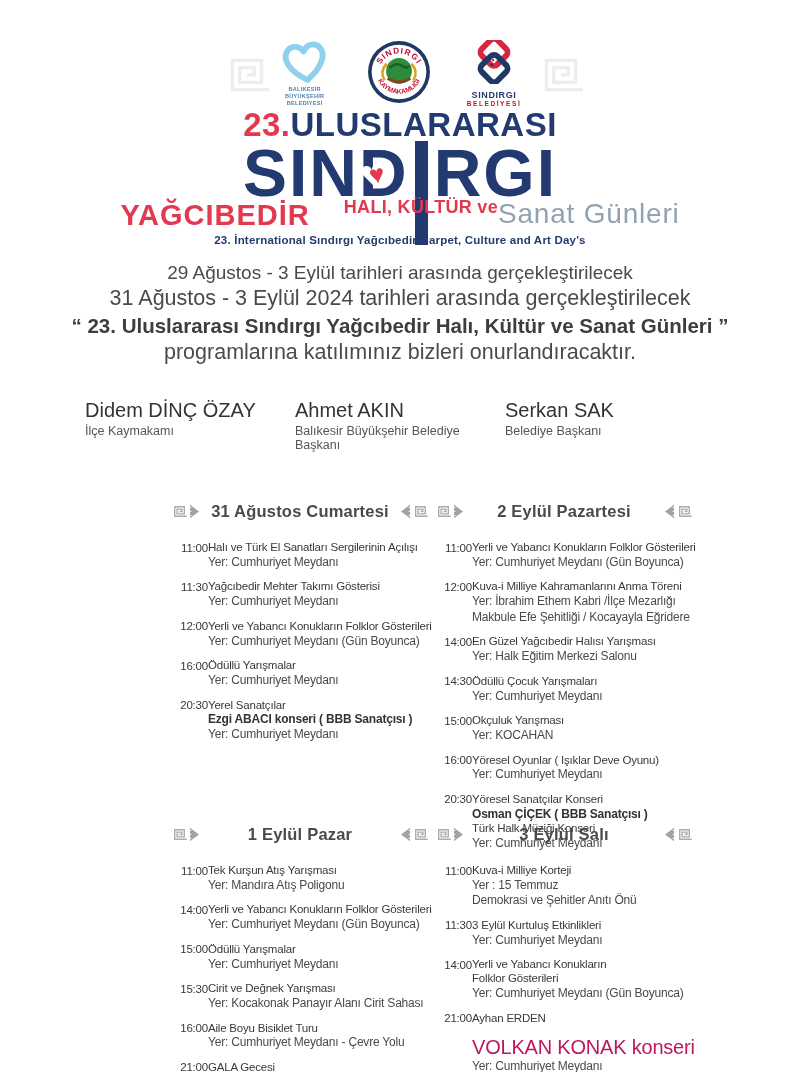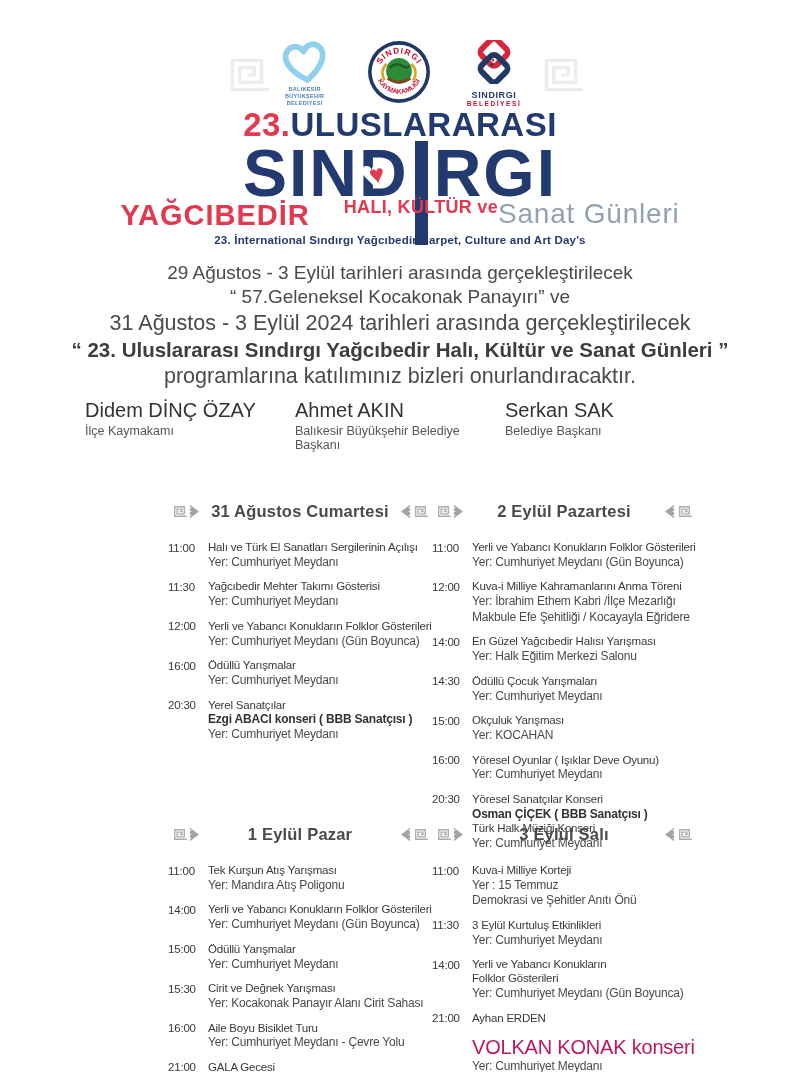--- a/index.html
+++ b/index.html
@@ -39,21 +39,21 @@
   .officials{position:absolute;top:399px;left:85px;width:630px;display:flex;}
   .official{flex:1;text-align:left;}
   .oname{font-size:20px;font-weight:500;color:#333333;}
   .otitle{font-size:12.5px;color:#555555;margin-top:2px;}
   
   .schedule{position:absolute;top:496px;left:168px;width:528px;display:grid;grid-template-columns:264px 264px;grid-template-rows:323px auto;}
   .sheader{display:flex;align-items:center;justify-content:space-between;padding:0 4px;margin-bottom:15px;height:30px;}
   .orn{display:flex;align-items:center;gap:2px;}
   .sday{font-size:16.5px;font-weight:700;color:#4a4a4a;letter-spacing:.2px;}
   .event{display:flex;margin-bottom:10px;}
-  .etime{width:40px;flex:none;font-size:11.5px;color:#383838;letter-spacing:-.2px;padding-top:.5px;}
+  .etime{width:40px;flex:none;font-size:11.5px;color:#383838;letter-spacing:-.2px;padding-top:.5px;text-align:right;}
   .elines{flex:1;min-width:0;}
   .eline{white-space:nowrap;letter-spacing:-.2px;}
   .e-n{font-size:11.5px;color:#383838;line-height:1.2;}
   .e-s{font-size:12px;color:#4a4a4a;line-height:1.3;}
   .e-b{font-size:12px;font-weight:700;color:#333333;line-height:1.25;}
   .e-lg{font-size:20px;font-weight:500;color:#be185d;line-height:1.2;margin-top:10px;letter-spacing:-.2px;}
 </style>
 </head>
 <body>
 
@@ -133,21 +133,20 @@
   <div class="sub-right">
     <div class="r1">HALI, KÜLTÜR ve</div>
     <div class="r2">Sanat Günleri</div>
   </div>
 </div>
 
 <div class="english-line">23. İnternational Sındırgı Yağcıbedir Carpet, Culture and Art Day's</div>
 
 <div class="intro">
     <div class="iline i-m">29 Ağustos - 3 Eylül tarihleri arasında gerçekleştirilecek</div>
-    <div class="iline i-m">“ 57.Geleneksel Kocakonak Panayırı” ve</div>
     <div class="iline i-l">31 Ağustos - 3 Eylül 2024 tarihleri arasında gerçekleştirilecek</div>
     <div class="iline i-b">“ 23. Uluslararası Sındırgı Yağcıbedir Halı, Kültür ve Sanat Günleri ”</div>
     <div class="iline i-l">programlarına  katılımınız bizleri onurlandıracaktır.</div>
   </div>
 
 <div class="officials">
     <div class="official">
       <div class="oname">Didem DİNÇ ÖZAY</div>
       <div class="otitle">İlçe Kaymakamı</div>
     </div>

